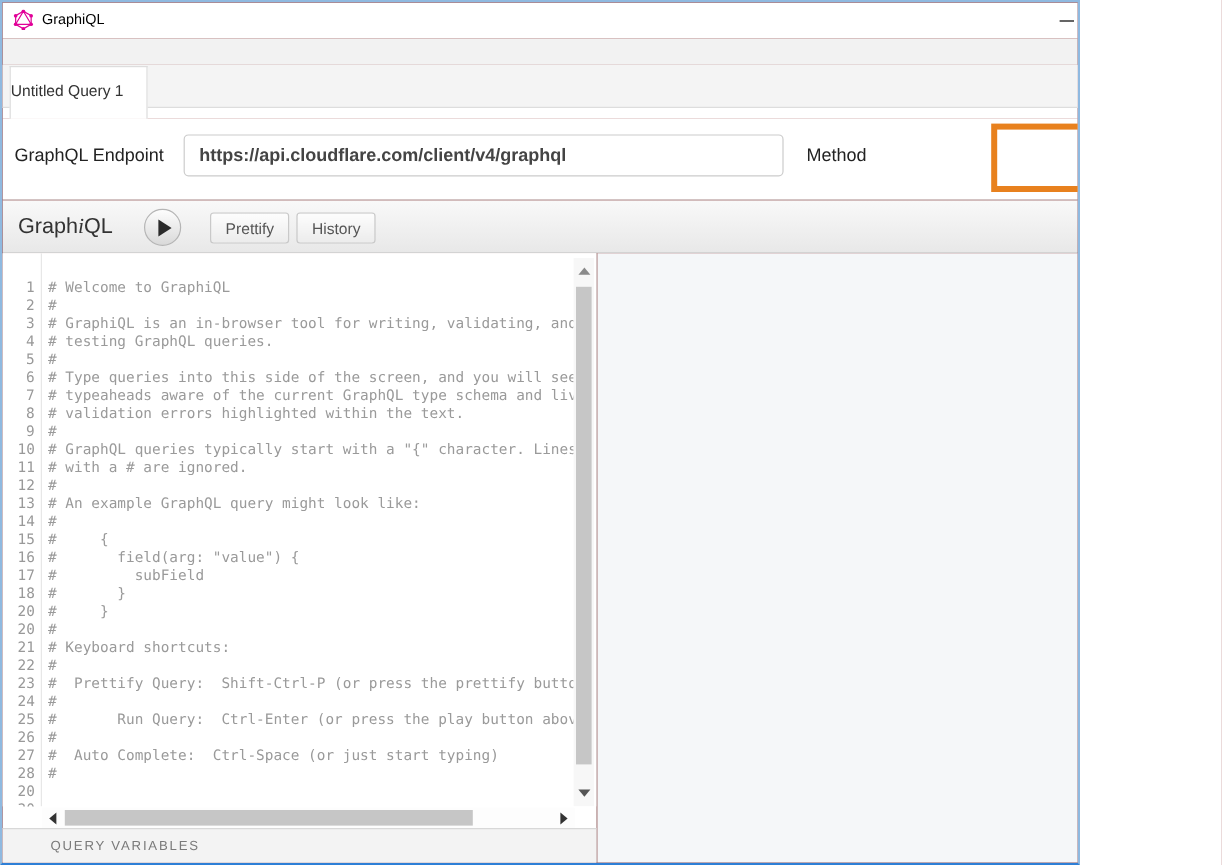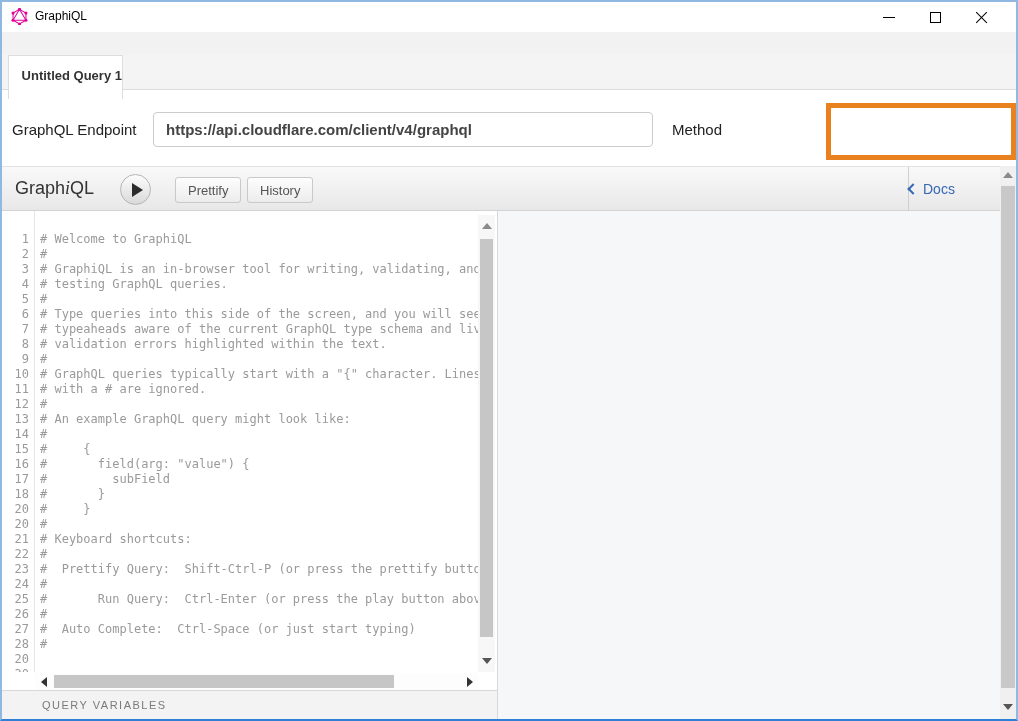--- a/index.html
+++ b/index.html
@@ -1,18 +1,18 @@
 <!DOCTYPE html>
 <html><head>
 <meta charset="utf-8">
 <style>
   * { margin:0; padding:0; box-sizing:border-box; }
   html,body { width:1018px; height:721px; font-family:"Liberation Sans", sans-serif; background:#fff; }
   .window {
-    position:relative; width:1018px; height:721px;
+    position:relative; width:900px; height:721px;
     border:2px solid #8fb9e0; border-bottom:2px solid #2e7fd6;
     background:#7f1d1d; overflow:hidden;
   }
   .inner { position:absolute; left:0; top:0; width:1014px; height:717px; }
 
   
   .titlebar { position:absolute; left:0; top:0; width:1014px; height:30px; background:#fff; }
   .app-icon { position:absolute; left:9px; top:6px; width:17px; height:17px; }
   .app-title { position:absolute; left:33px; top:7px; font-size:12px; color:#000; }
   .win-btn { position:absolute; top:0; width:46px; height:30px; display:flex; align-items:center; justify-content:center; }
@@ -25,21 +25,21 @@
 
   
   .menubar { position:absolute; left:0; top:30px; width:1014px; height:22px; background:#f2f2f2; display:flex; align-items:center; padding-left:7px; }
   .menu-item { font-size:10px; color:#000; padding:0 9px; height:22px; display:flex; align-items:center;margin-top:32px; }
   .accel::first-letter { text-decoration:underline; }
 
   
   .tabrow { position:absolute; left:0; top:52px; width:1014px; height:45px; background:#fff; }
   .tabstrip { position:absolute; left:0; top:0; width:1014px; height:36px; background:#f4f4f4; border-bottom:1px solid #ddd; }
   .tab-active { position:absolute; left:6px; top:1px; width:115px; height:44px; background:#fff;
-    border:1px solid #ddd; border-bottom:none; z-index:2; display:flex; align-items:flex-start; justify-content:flex-end;font-weight:bold; }
+    border:1px solid #ddd; border-bottom:none; z-index:2; display:flex; align-items:flex-start; justify-content:flex-start; }
   .tab-active span { margin-top:12px; font-size:13px; color:#333; }
 
   
   .endpointrow { position:absolute; left:0; top:97px; width:1014px; height:67px; background:#fff; }
   .ep-label { position:absolute; left:10px; top:22px; font-size:15px; color:#222; }
   .ep-input { position:absolute; left:151px; top:13px; width:500px; height:35px; border:1px solid #ccc; border-radius:4px;
     font-size:15px; color:#444; padding:0 12px; font-family:"Liberation Sans", sans-serif; background:#fff; outline:none;font-weight:bold; }
   .method-label { position:absolute; left:670px; top:22px; font-size:15px; color:#222; }
   .method-select { position:absolute; left:733px; top:12px; width:82px; height:37px; border:1px solid #b5b5b5; border-radius:4px;
     background:#fff; display:flex; align-items:center; padding-left:13px; font-size:15px; color:#333; cursor:default; }

